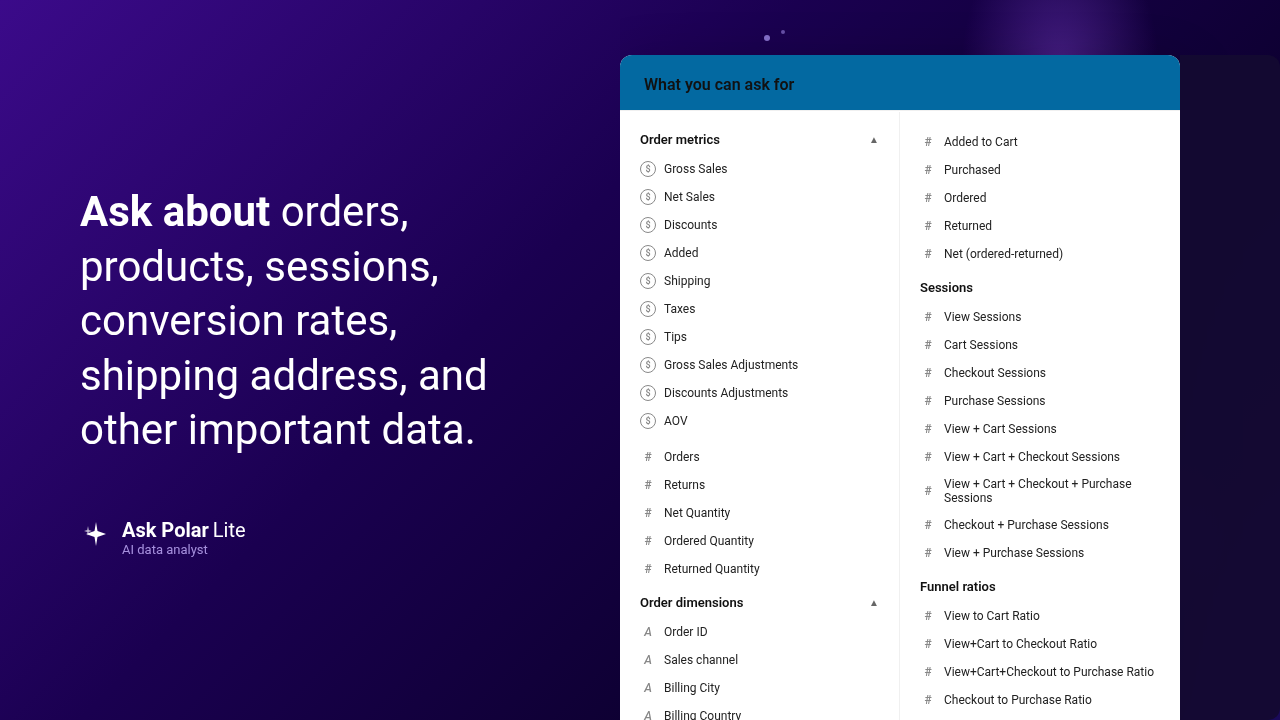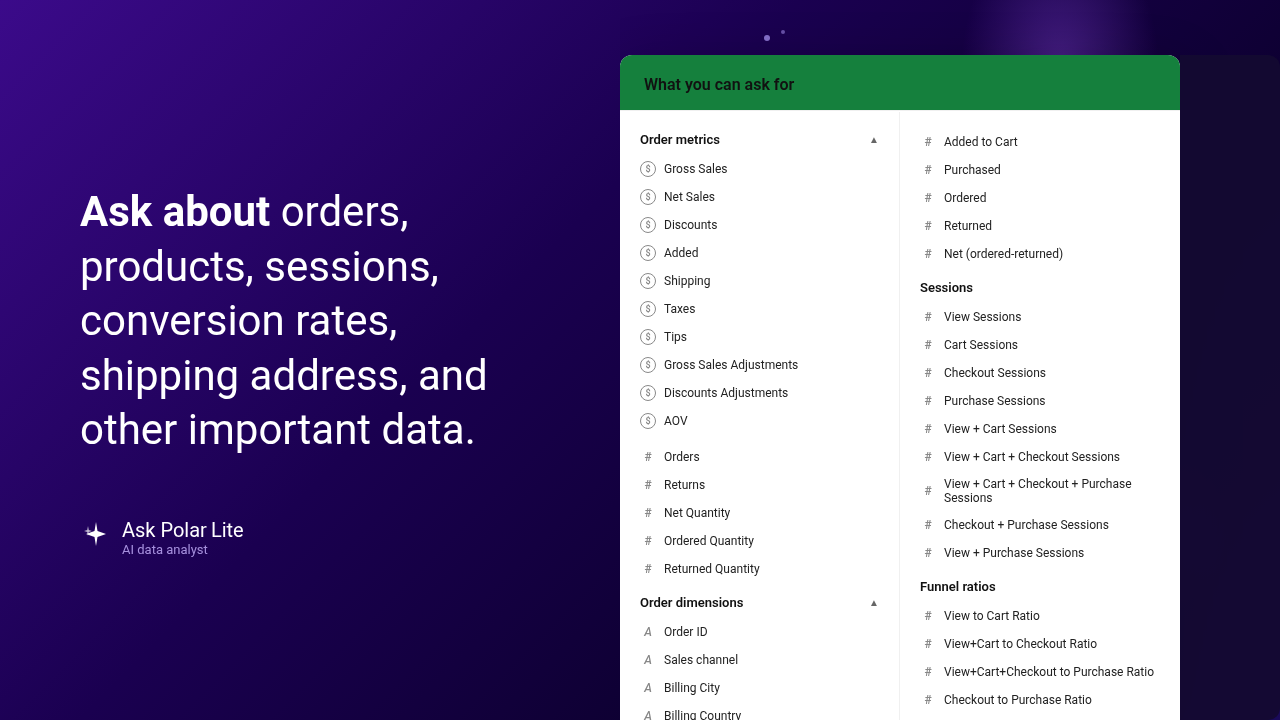--- a/index.html
+++ b/index.html
@@ -128,21 +128,21 @@
     .brand-name {
       color: white;
       font-size: 20px;
       font-weight: 400;
       display: flex;
       gap: 4px;
       align-items: baseline;
     }
 
     .brand-name strong {
-      font-weight: 400;
+      font-weight: 700;
     }
 
     .brand-sub {
       color: rgba(200,180,255,0.8);
       font-size: 13px;
     }
 
     
     .panel-container {
       position: absolute;
@@ -167,21 +167,21 @@
       display: flex;
       height: 665px;
     }
 
     .modal-title {
       position: absolute;
       top: 0;
       left: 0;
       right: 0;
       padding: 20px 24px 16px;
-      background: #15803d;
+      background: #0369a1;
       font-size: 16px;
       font-weight: 600;
       color: #111;
       z-index: 10;
       border-bottom: 1px solid #f0f0f0;
     }
 
     
     .columns-wrap {
       display: flex;

